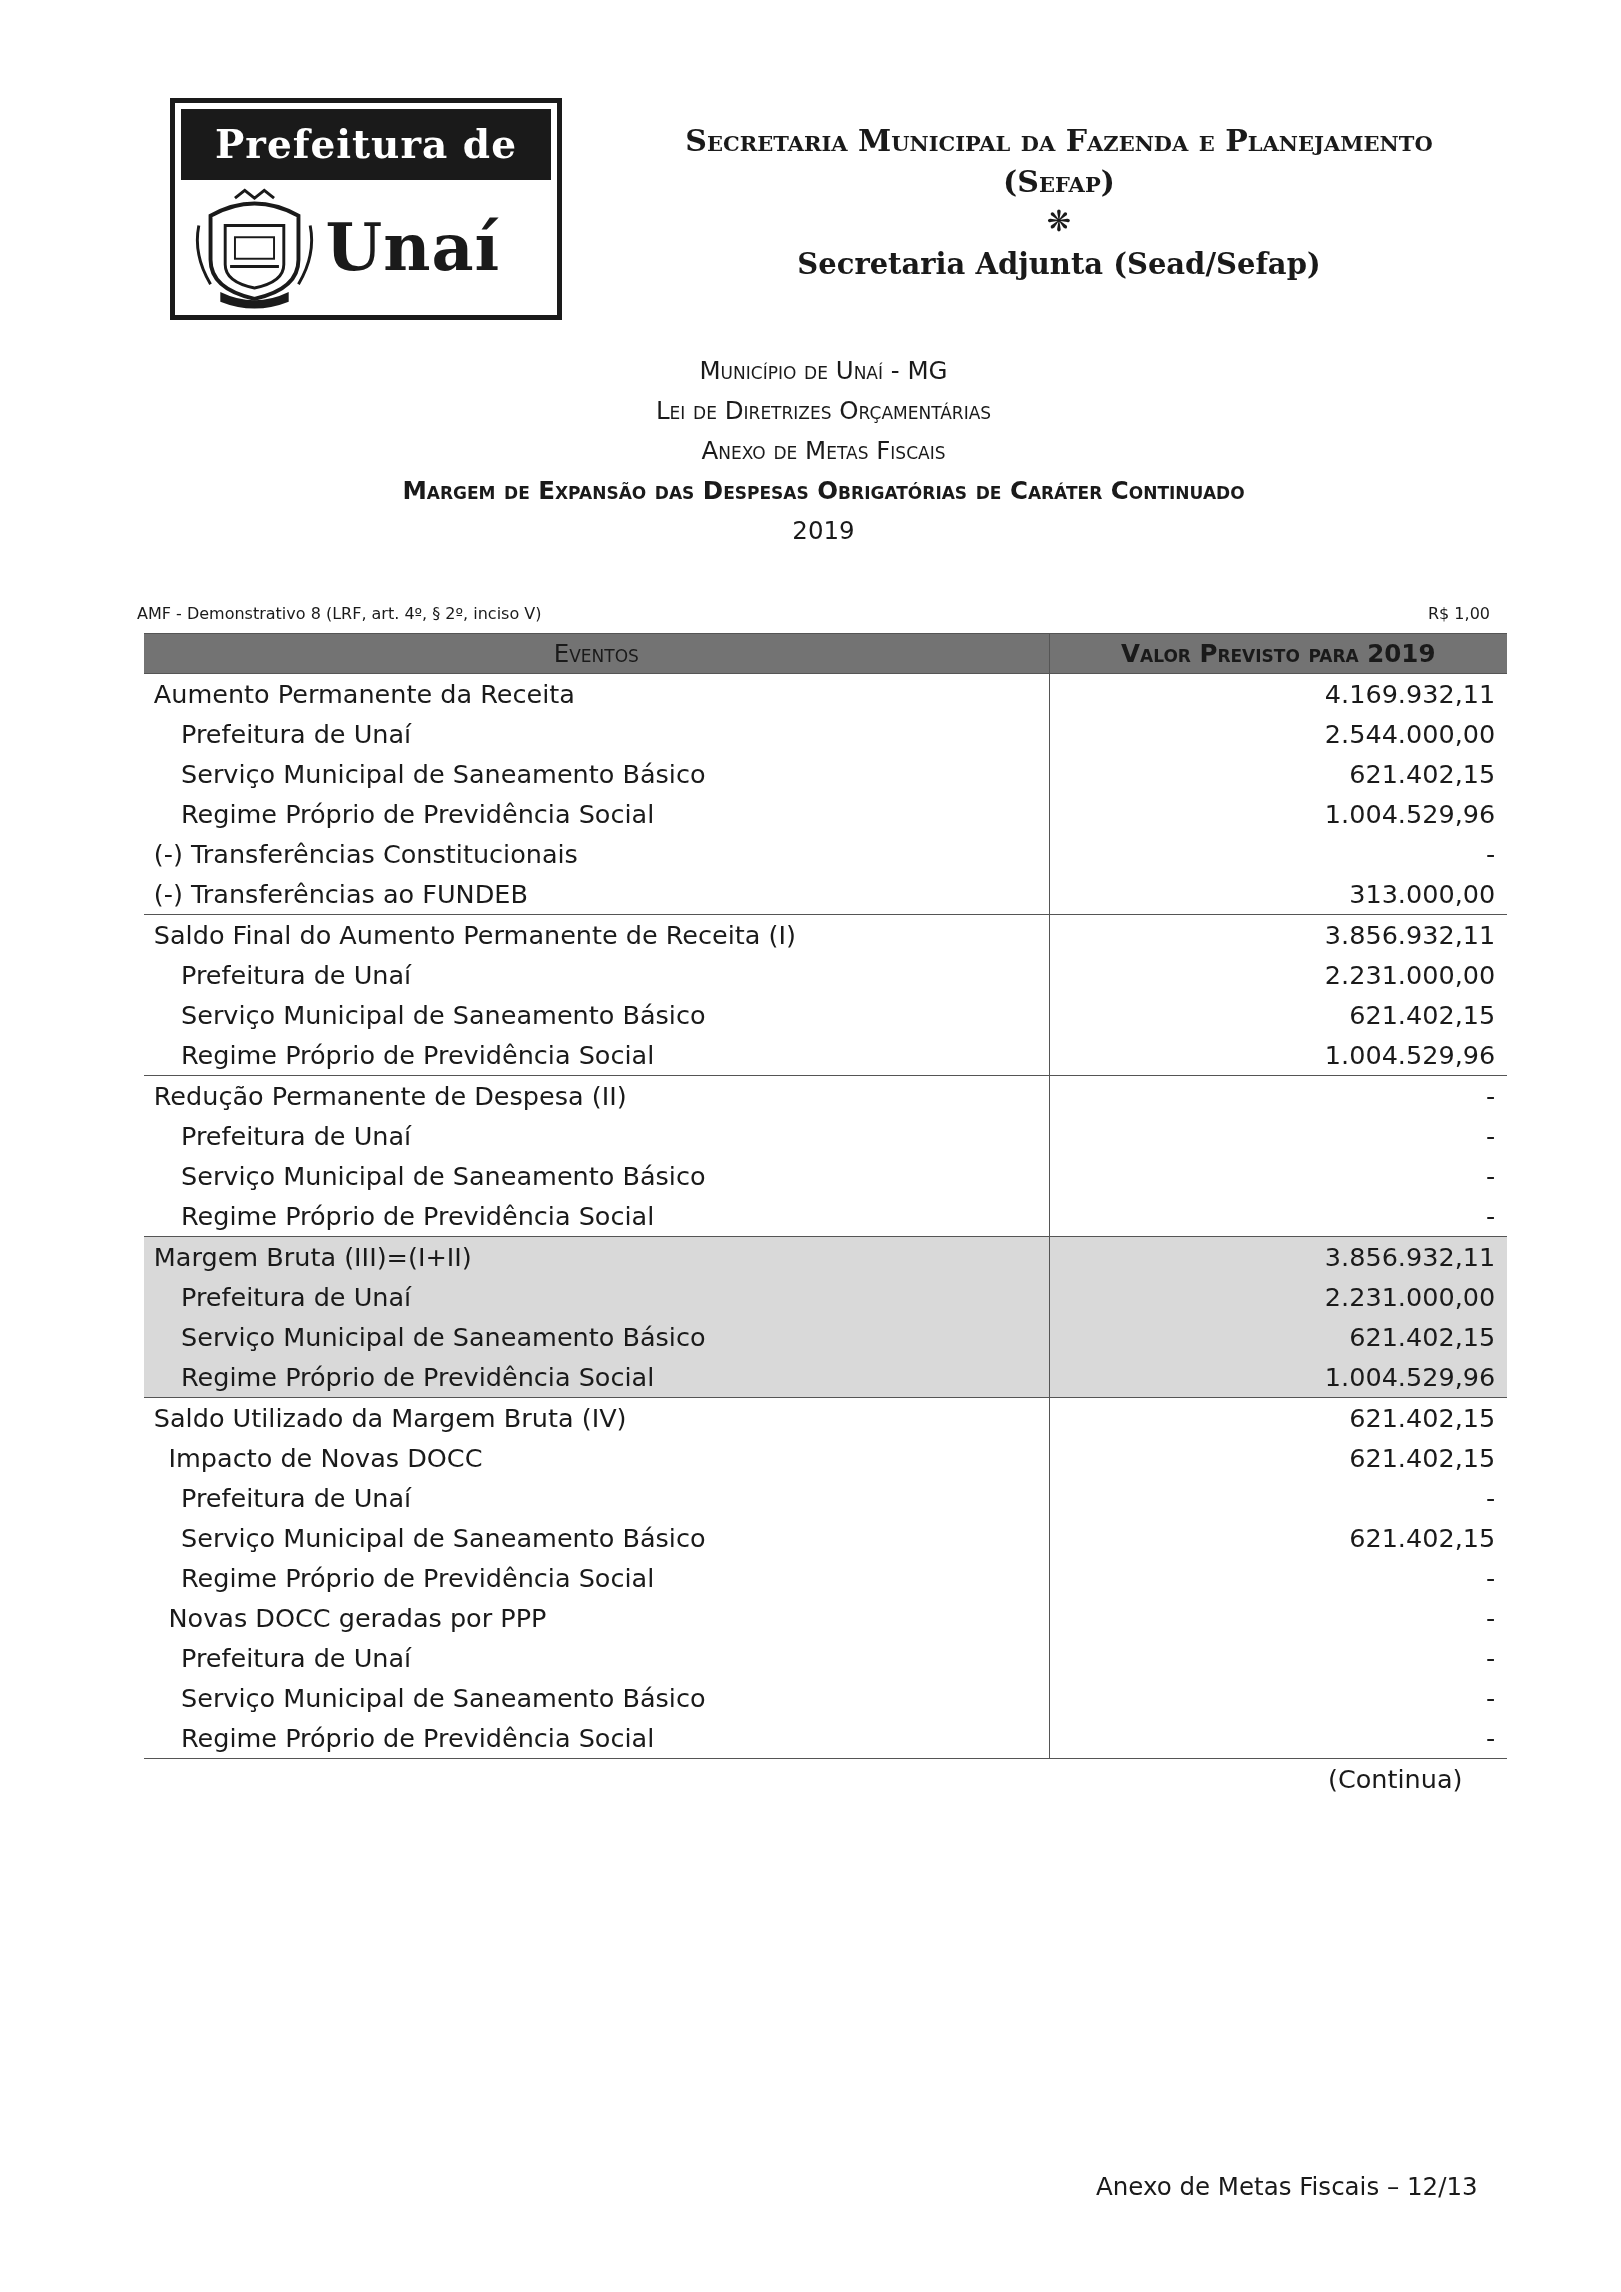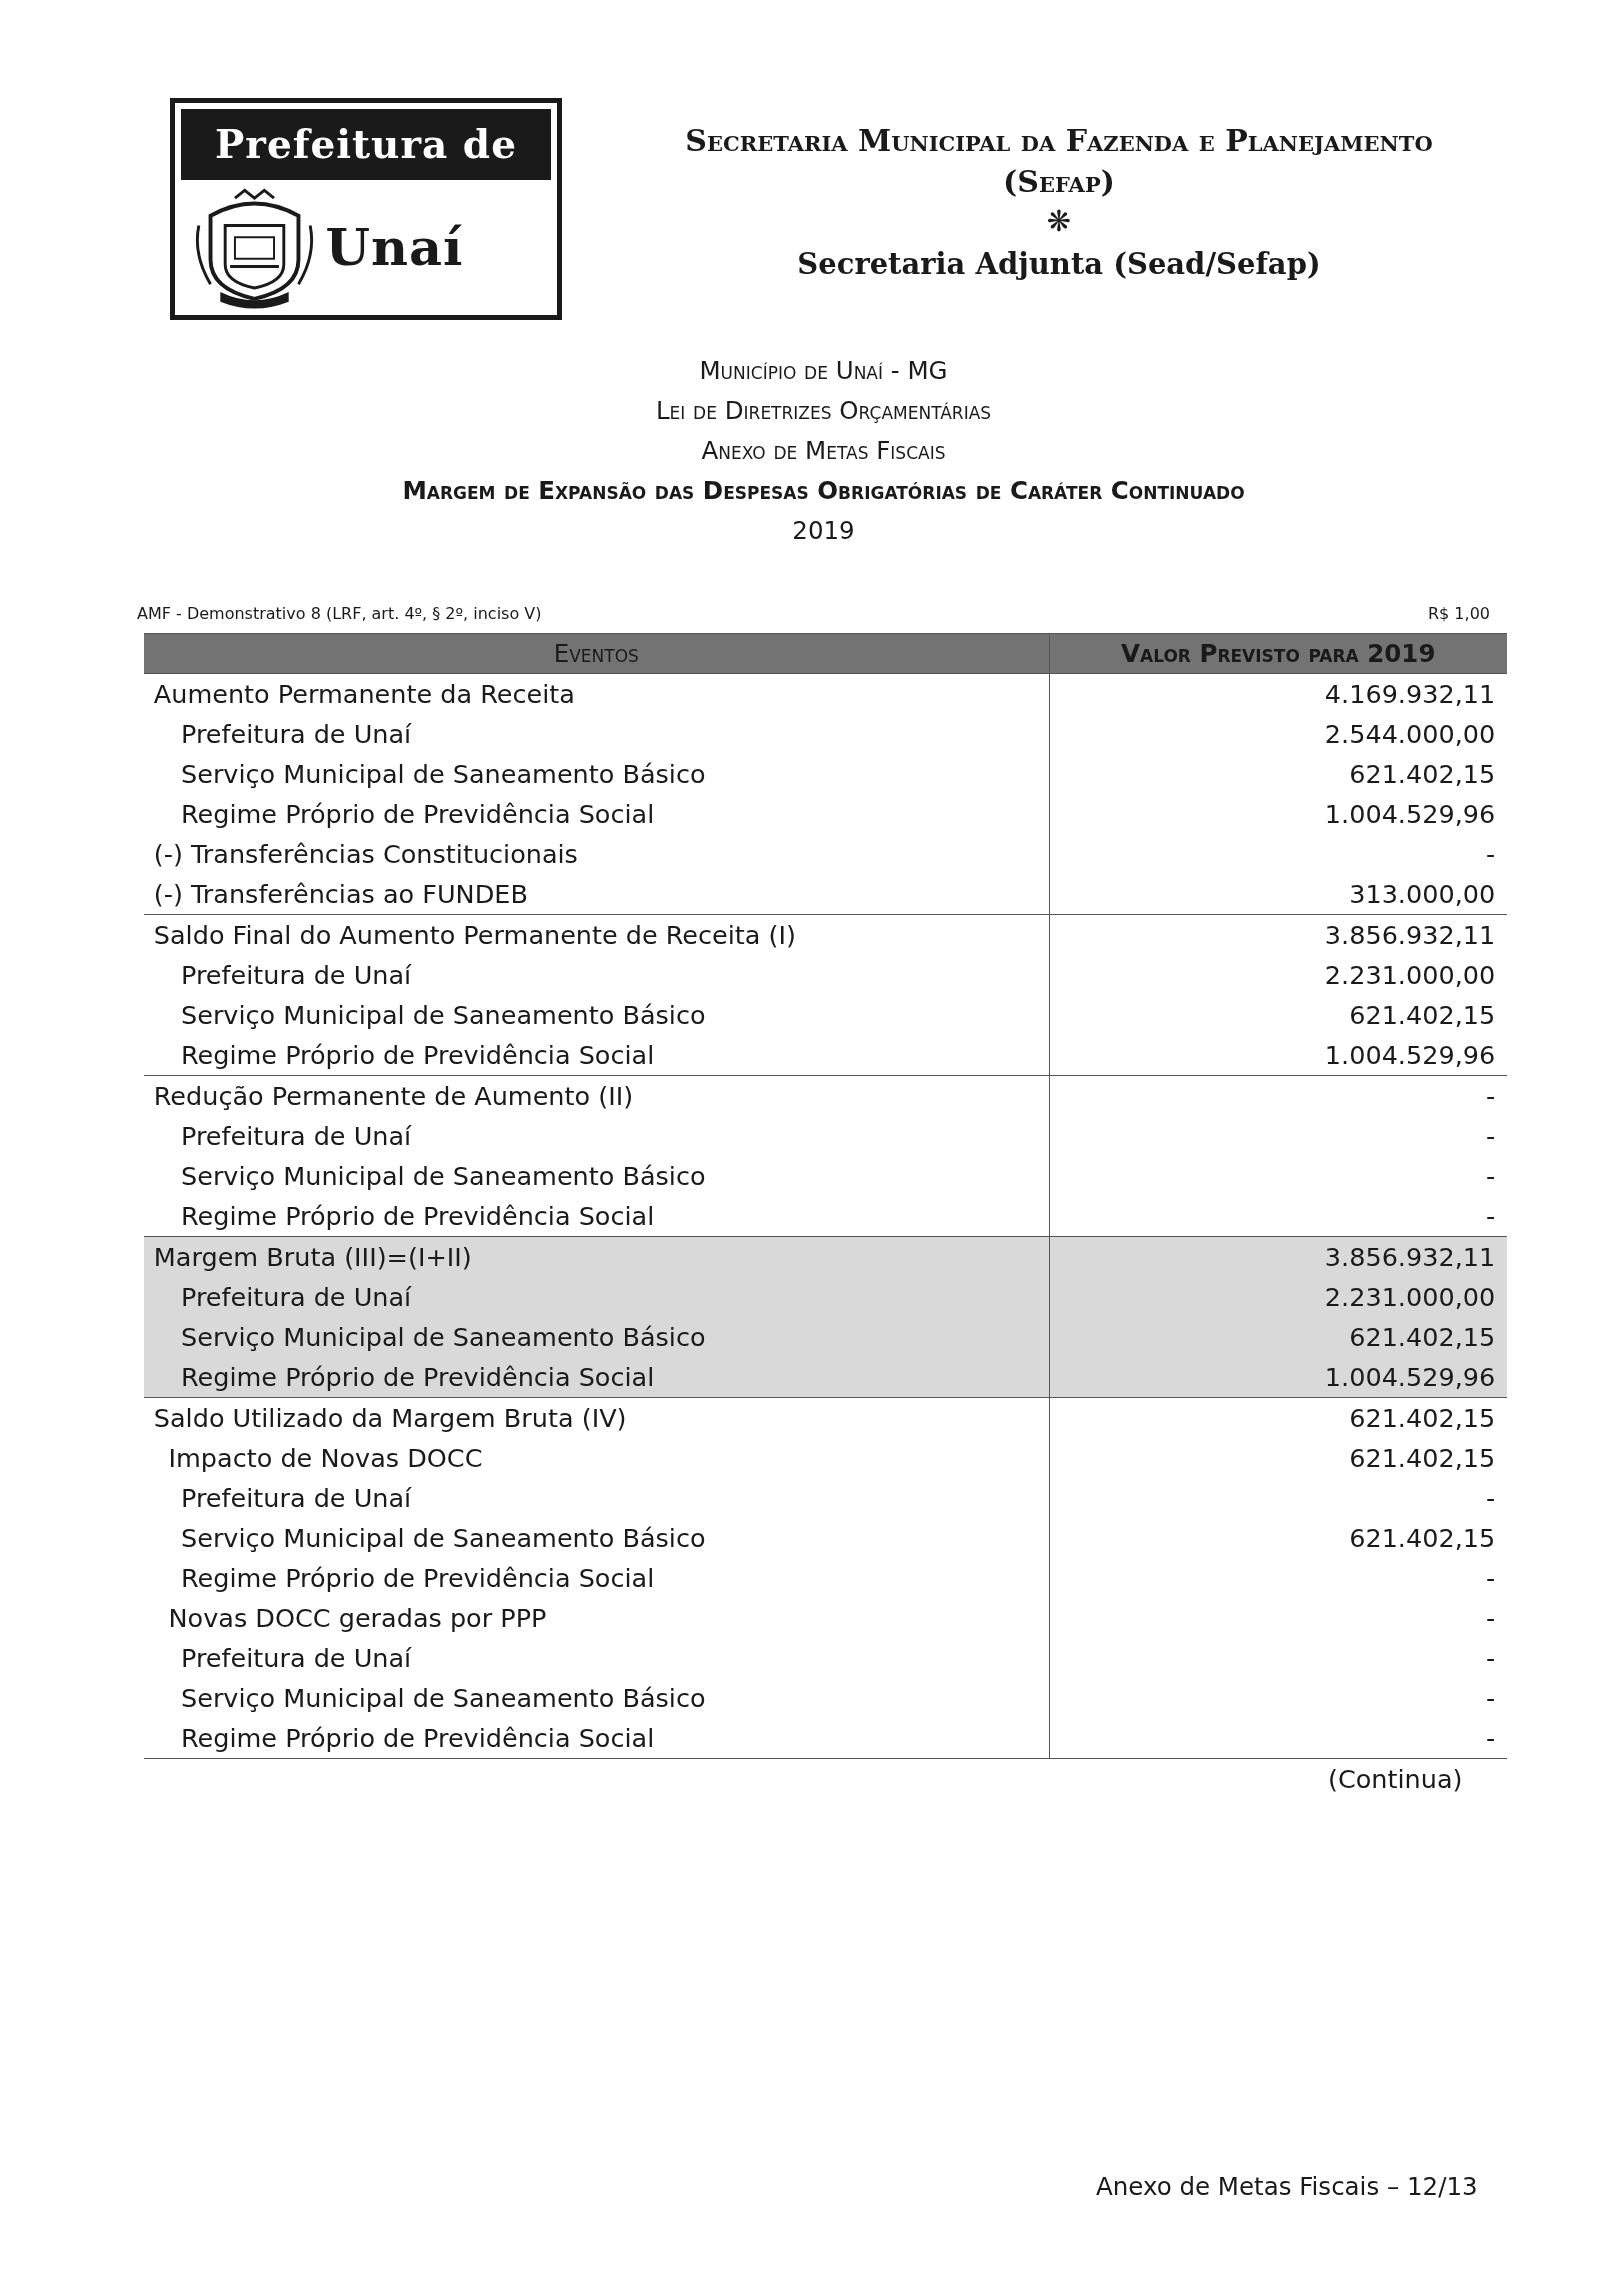--- a/index.html
+++ b/index.html
@@ -16,21 +16,21 @@
       background: #1a1a1a; color: #fff;
       font-family: "DejaVu Serif", serif; font-weight: bold; font-size: 39px;
       text-align: center; line-height: 71px; letter-spacing: 1px;
     }
     .logo-bottom {
       position: absolute; left: 5.9px; right: 5.9px; top: 82px; bottom: 5.9px;
       display: flex; align-items: center;
     }
     .crest { width: 127px; height: 123px; margin-left: 9.8px; }
     .logo-city {
-      font-family: "DejaVu Serif", serif; font-weight: bold; font-size: 51px;
+      font-family: "DejaVu Serif", serif; font-weight: bold; font-size: 65px;
       color: #1a1a1a; margin-left: 7.8px; letter-spacing: 1px;
     }
 
     
     .header-right {
       position: absolute; left: 608px; top: 120px; width: 902px; text-align: center;
       font-family: "DejaVu Serif", serif; color: #1a1a1a;
     }
     .hdr-line1 { font-size: 30px; font-weight: bold; font-variant: small-caps; line-height: 41px; }
     .hdr-line2 { font-size: 30px; font-weight: bold; font-variant: small-caps; line-height: 41px; }
@@ -154,21 +154,21 @@
     <tr>
         <td class="lbl lvl1">Serviço Municipal de Saneamento Básico</td>
         <td class="val">621.402,15</td>
       </tr>
     <tr>
         <td class="lbl lvl1">Regime Próprio de Previdência Social</td>
         <td class="val">1.004.529,96</td>
       </tr>
 
     <tr class="group-top">
-        <td class="lbl">Redução Permanente de Aumento (II)</td>
+        <td class="lbl">Redução Permanente de Despesa (II)</td>
         <td class="val">-</td>
       </tr>
     <tr>
         <td class="lbl lvl1">Prefeitura de Unaí</td>
         <td class="val">-</td>
       </tr>
     <tr>
         <td class="lbl lvl1">Serviço Municipal de Saneamento Básico</td>
         <td class="val">-</td>
       </tr>

